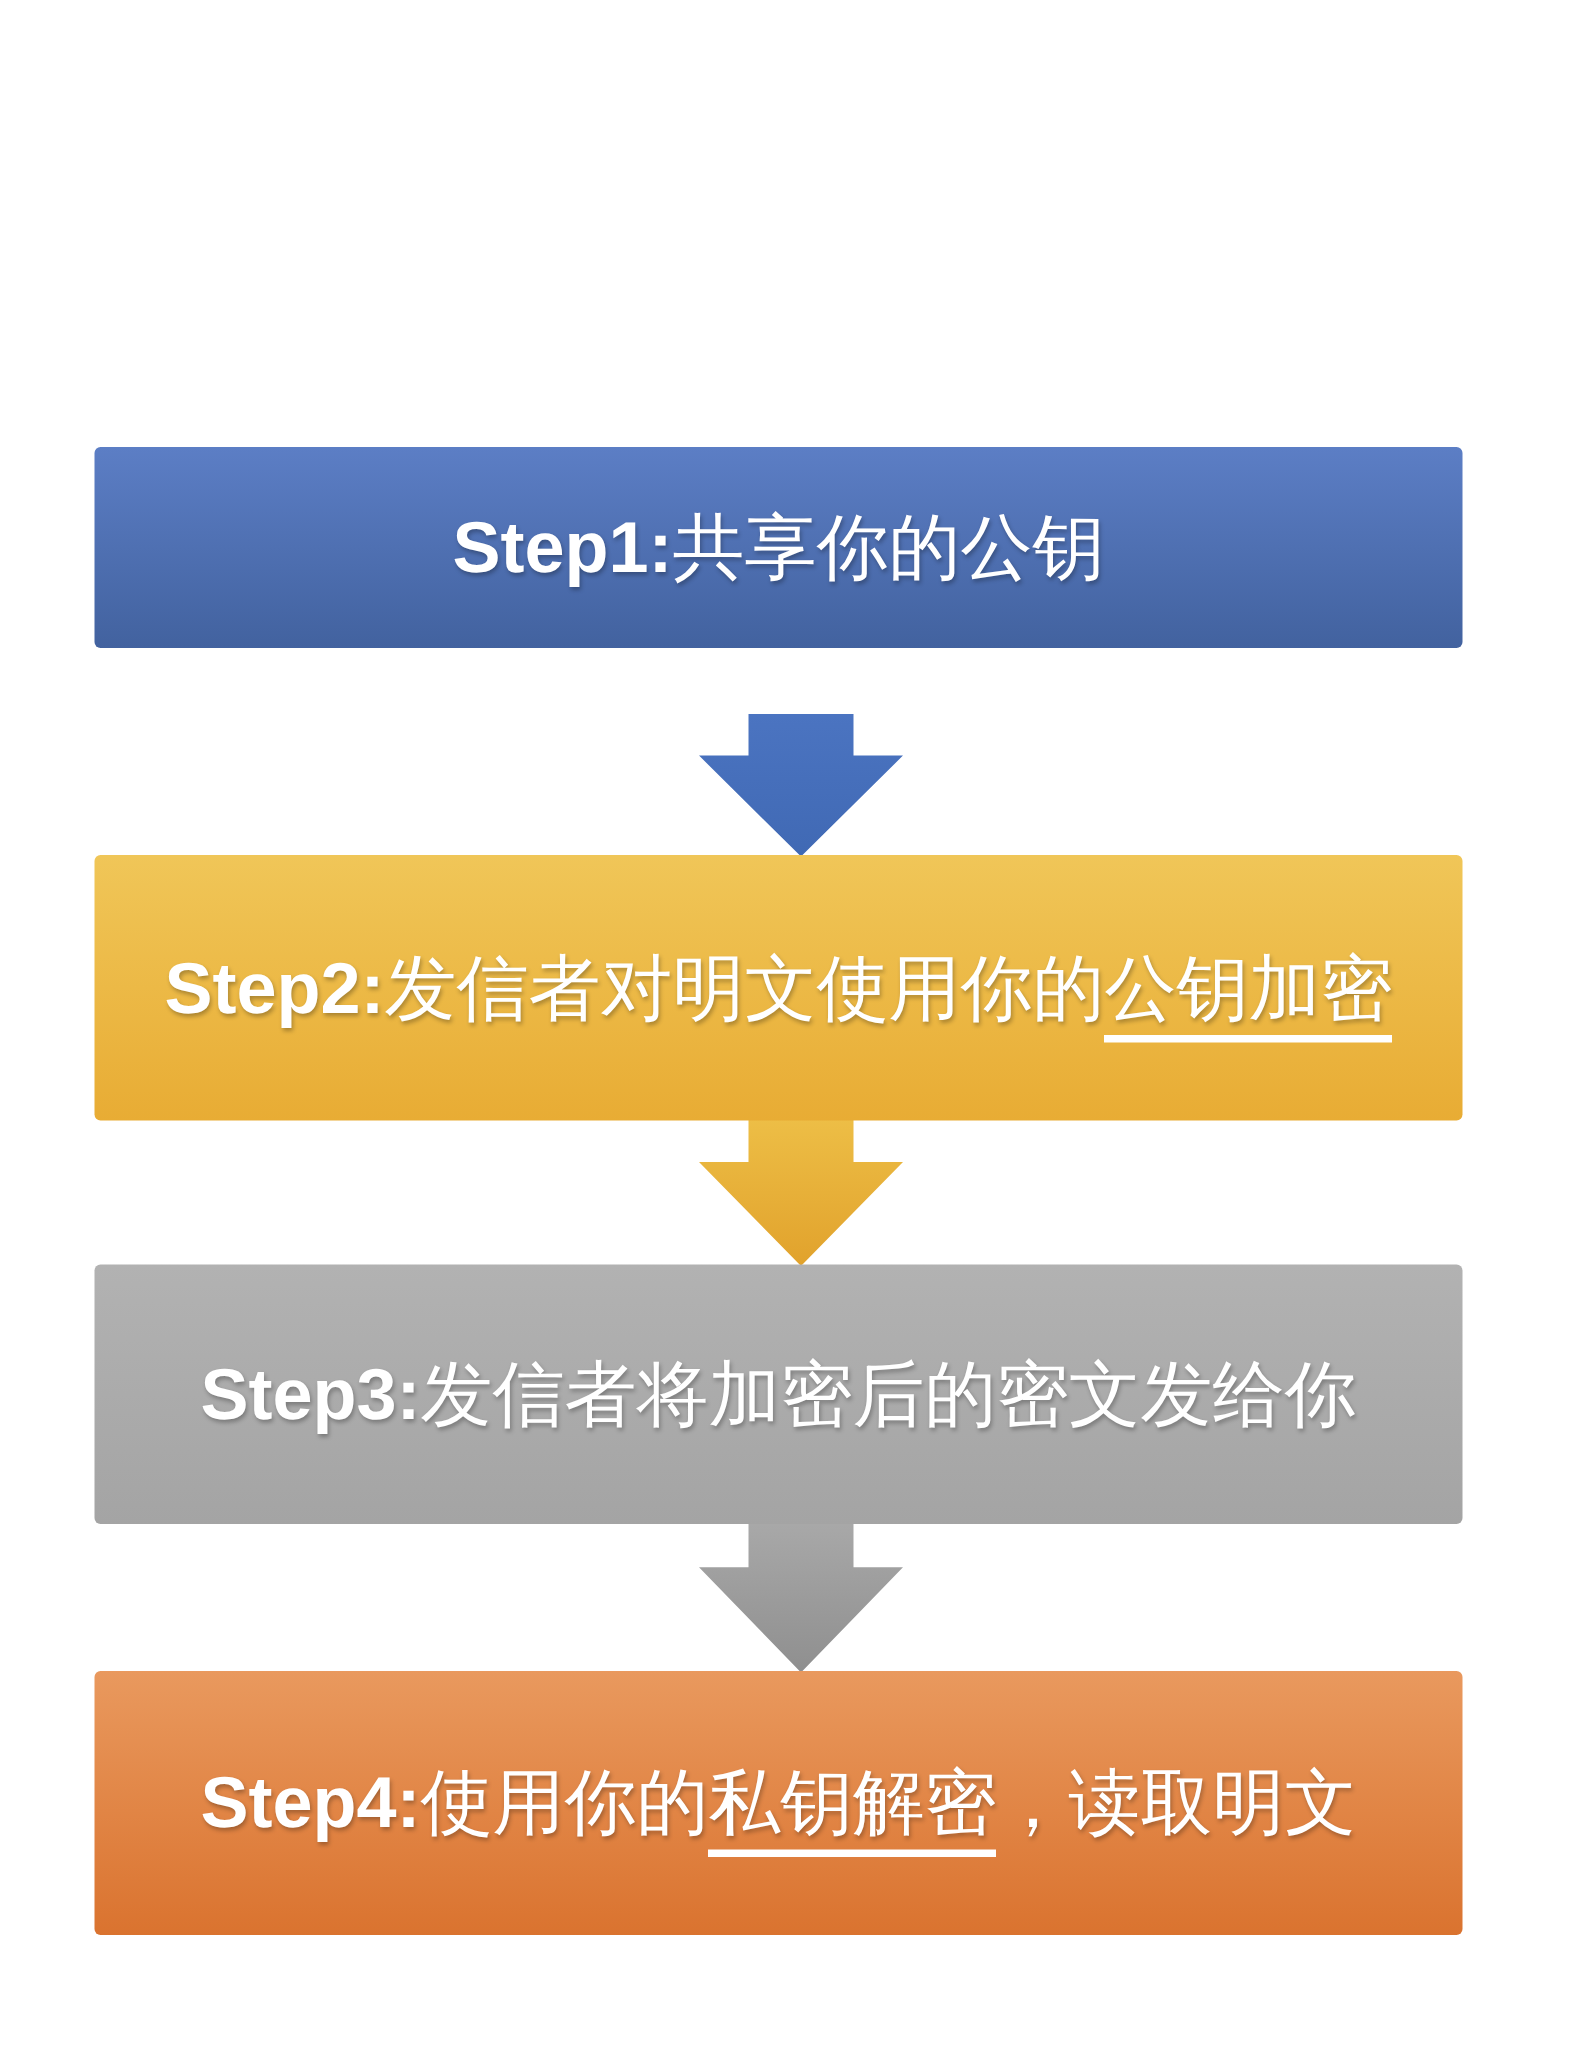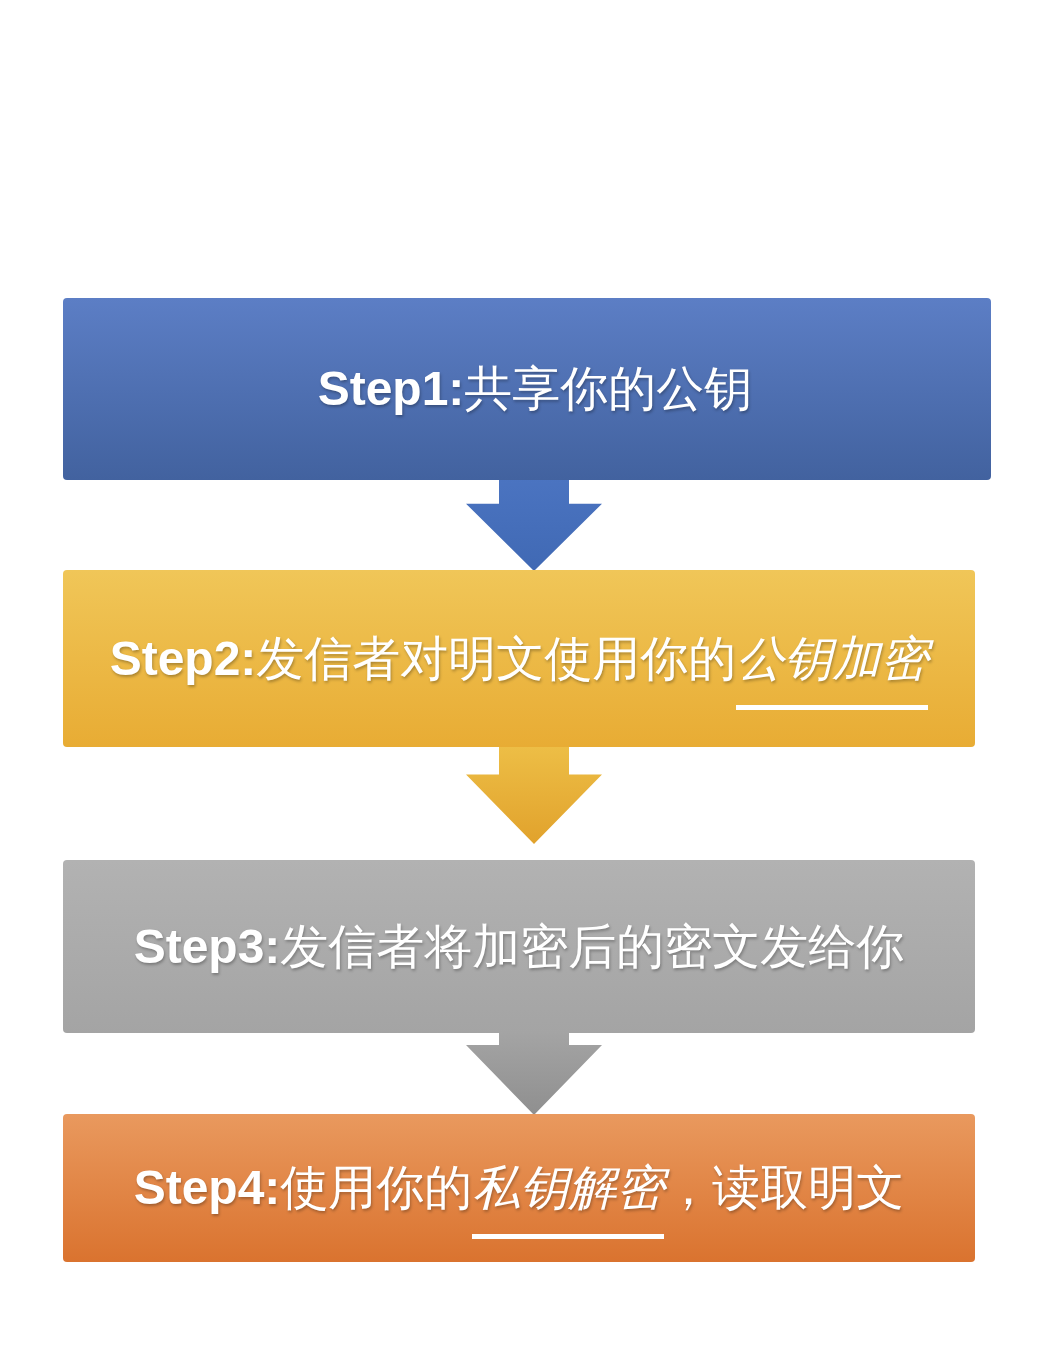--- a/index.html
+++ b/index.html
@@ -20,44 +20,43 @@
     letter-spacing:6px;
     white-space:nowrap;
   }
   .box{
     position:absolute;
     left:63px;width:912px;
     border-radius:4px;
     display:flex;align-items:center;justify-content:center;
     z-index:2;
   }
-  .box-step1{top:298px;height:182px;padding-left:16px;}
+  .box-step1{top:298px;height:134px;}
   .box-step2{top:570px;height:177px;}
   .box-step3{top:843px;height:173px;}
-  .box-step4{top:1114px;height:148px;}
+  .box-step4{top:1114px;height:176px;}
   .step-text{
     margin:0;
     font-size:48px;
     color:#fff;
     white-space:nowrap;
     text-shadow:1px 2px 3px rgba(0,0,0,0.28);
   }
   .part:empty{display:none;}
   .prefix{
     font-family:"Liberation Sans", sans-serif;
     font-weight:700;
   }
   .cjk{
     font-family:"Liberation Serif", serif;
     font-weight:400;
   }
   .u{
     border-bottom:5px solid #ffffff;
-    padding-bottom:20px;
-    font-style:italic;
+    padding-bottom:4px;
   }
   .arrow{
     position:absolute;
     left:466px;width:136px;
     z-index:1;
     display:block;
   }
   .arrow-1{top:476px;height:95px;}
   .arrow-2{top:746px;height:98px;}
   .arrow-3{top:1016px;height:99px;}
@@ -89,21 +88,21 @@
   <svg class="arrow arrow-2" viewBox="0 0 136 96" preserveAspectRatio="none">
     <defs>
       <linearGradient id="grad-a2" x1="0" y1="0" x2="0" y2="1">
         <stop offset="0" stop-color="#EDBE46"></stop>
         <stop offset="1" stop-color="#E1A22C"></stop>
       </linearGradient>
     </defs>
     <polygon points="33,0 103,0 103,28 136,28 68,96 0,28 33,28" fill="url(#grad-a2)"></polygon>
   </svg>
 
-  <div class="box box-step3" style="background: linear-gradient(rgb(178, 178, 178), rgb(164, 164, 164)); margin-top: 17px;">
+  <div class="box box-step3" style="background: linear-gradient(rgb(178, 178, 178), rgb(164, 164, 164));">
     <p class="step-text" style="color: rgb(255, 255, 255);"><span class="prefix part">Step3:</span><span class="cjk part">发信者将加密后的密文发给你</span></p>
   </div>
 
   <svg class="arrow arrow-3" viewBox="0 0 136 96" preserveAspectRatio="none">
     <defs>
       <linearGradient id="grad-a3" x1="0" y1="0" x2="0" y2="1">
         <stop offset="0" stop-color="#A8A8A8"></stop>
         <stop offset="1" stop-color="#8F8F8F"></stop>
       </linearGradient>
     </defs>

